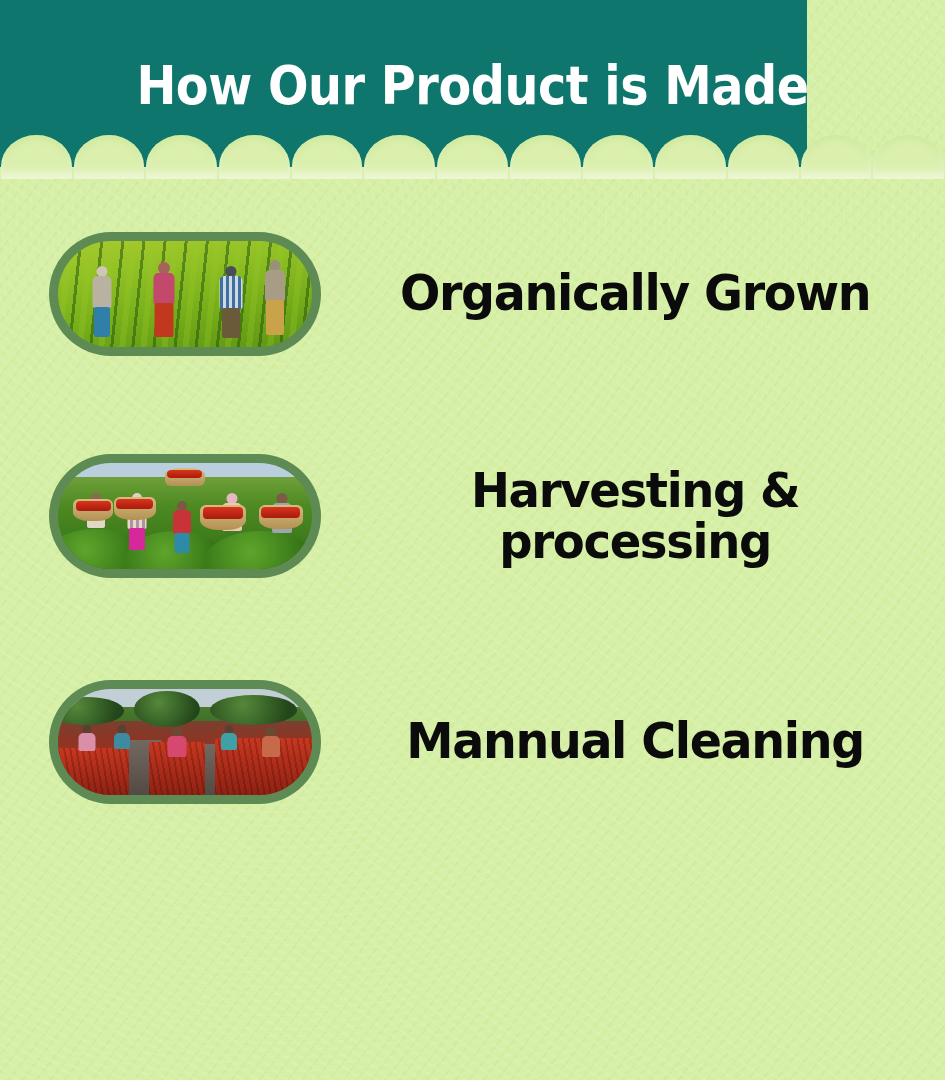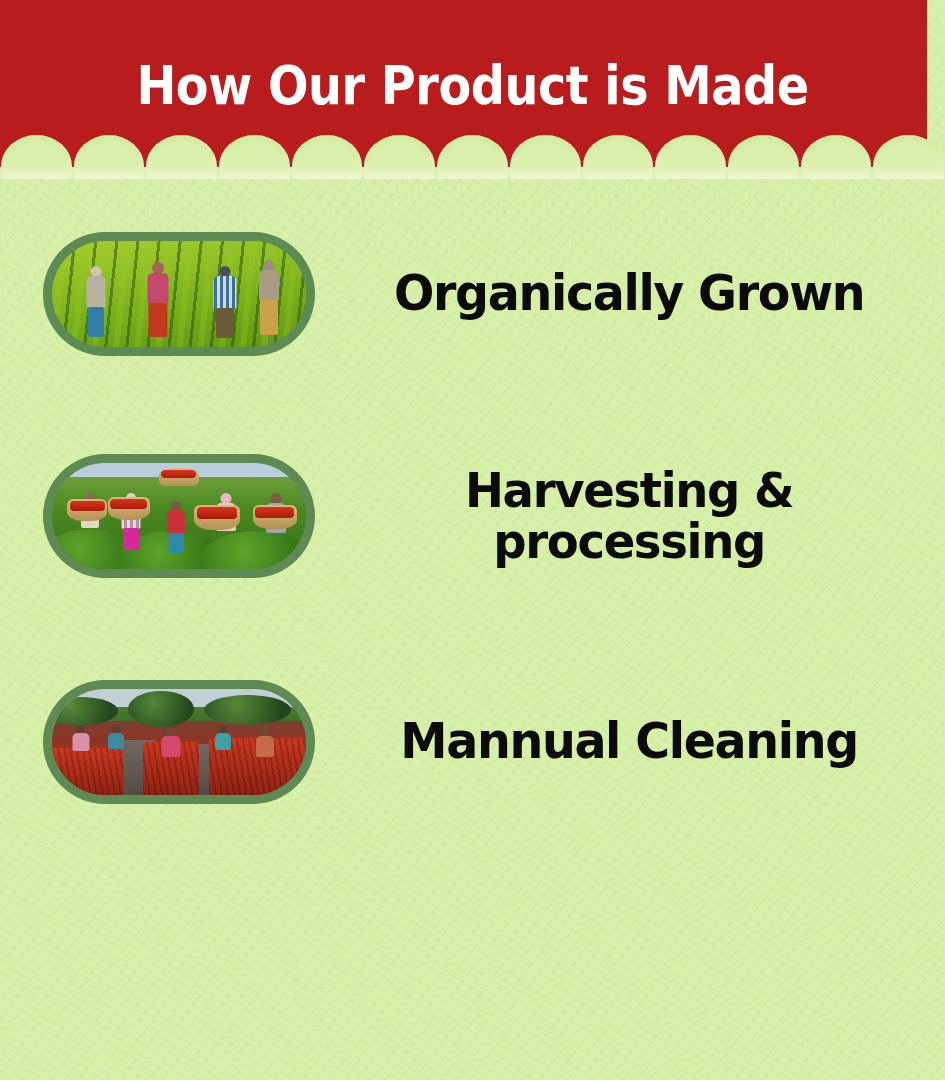--- a/index.html
+++ b/index.html
@@ -48,23 +48,23 @@
     background-image:
       repeating-linear-gradient(37deg, rgba(255,255,255,.35) 0 3px, rgba(255,255,255,0) 3px 9px),
       repeating-linear-gradient(-52deg, rgba(126,200,60,.22) 0 2px, rgba(126,200,60,0) 2px 11px),
       repeating-radial-gradient(circle at 30% 20%, rgba(255,255,255,.25) 0 2px, rgba(255,255,255,0) 2px 7px);
   }
 
   
   .header {
     position: absolute;
     top: 0; left: 0;
-    width: 927px;
+    width: 807px;
     height: 178px;
-    background: #b91c1c;
+    background: #0f766e;
     z-index: 3;
   }
   .header-title {
     position: absolute;
     top: 0; left: 0;
     width: 945px;
     height: 170px;
     display: flex;
     align-items: center;
     justify-content: center;
@@ -105,21 +105,21 @@
     width: 945px;
     height: 12px;
     background: #dcf0ae;
     z-index: 3;
   }
 
   
   .rows {
     position: absolute;
     top: 196px;
-    left: 4px;
+    left: 10px;
     width: 847px;
     height: 884px;
     z-index: 2;
   }
   .row {
     position: absolute;
     left: 0;
     width: 945px;
     display: flex;
     align-items: center;

